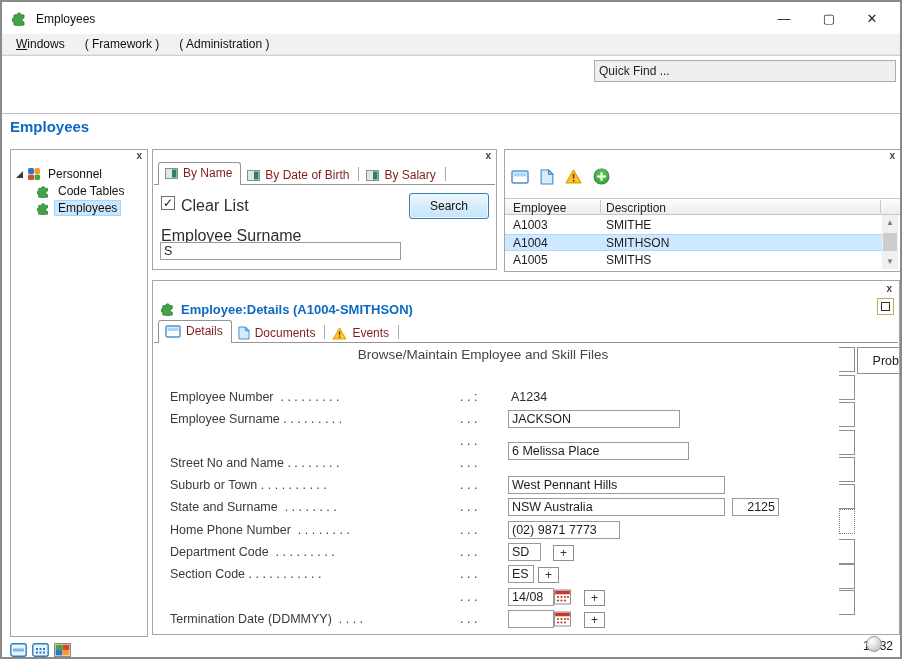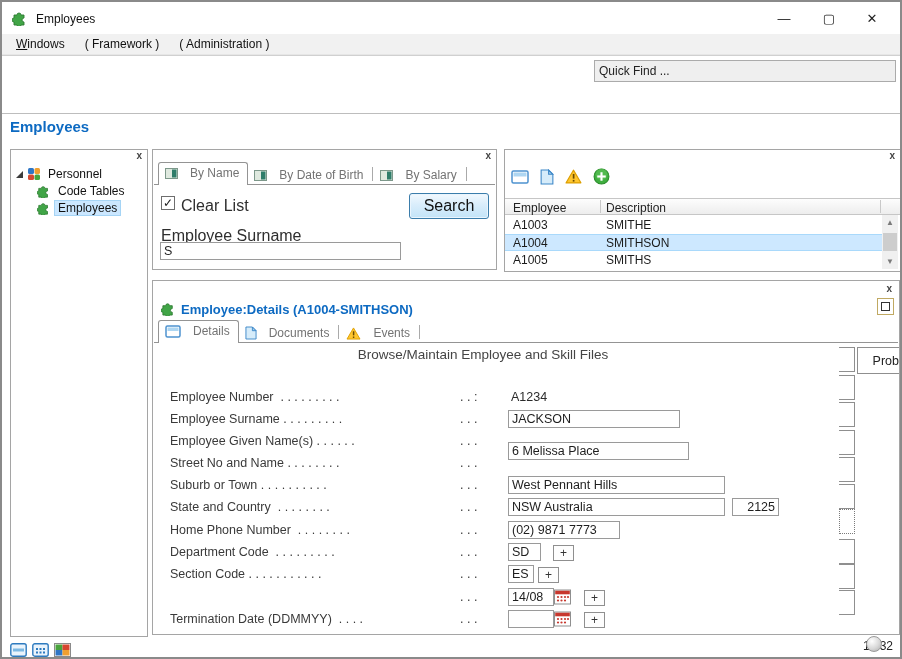--- a/index.html
+++ b/index.html
@@ -26,27 +26,27 @@
   
   .panel { position:absolute; background:#fff; border:1px solid #a5a5a5; overflow:hidden; }
   .panel-close { position:absolute; top:0px; right:5px; font-size:10px; font-weight:bold; color:#444; cursor:default; }
   
   .tree-row { position:absolute; left:0; display:flex; align-items:center; height:16px; font-size:12px; color:#111; white-space:nowrap; }
   .expander { width:0; height:0; border-left:7px solid transparent; border-bottom:7px solid #3c3c3c; margin:0 4px 0 5px; }
   .tree-label { padding:0 3px; }
   .tree-label.selected { background:#cbe7ff; outline:1px solid #a5d4f5; }
   
   .tabstrip { position:absolute; display:flex; align-items:flex-end; height:22px; }
-  .tab { display:flex; align-items:center; gap:12px; padding:3px 8px 3px 6px; font-size:12px; color:#737373; position:relative; }
+  .tab { display:flex; align-items:center; gap:5px; padding:3px 8px 3px 6px; font-size:12px; color:#7f1d1d; position:relative; }
   .tab.active { background:#fff; border:1px solid #949494; border-bottom:none; border-radius:3px 3px 0 0; z-index:3; padding-bottom:5px; }
   .tab-divider { width:1px; height:14px; background:#aaa; margin:0 1px 4px 1px; }
   .strip-line { position:absolute; left:1px; right:1px; height:0; border-bottom:1px solid #949494; z-index:1; }
   
   .checkbox { position:absolute; width:14px; height:14px; border:1px solid #6e6e6e; background:#fff; font-size:12px; line-height:12px; text-align:center; color:#222; }
-  .btn-search { position:absolute; width:80px; height:26px; font-family:inherit; font-size:16px; color:#111; border:1px solid #3b7dab; border-radius:3px; background:linear-gradient(#f2f9fe,#d9edfb 45%,#c3e4f8); box-shadow:inset 0 0 0 1px #eaf5fd; }
+  .btn-search { position:absolute; width:80px; height:26px; font-family:inherit; font-size:12px; color:#111; border:1px solid #3b7dab; border-radius:3px; background:linear-gradient(#f2f9fe,#d9edfb 45%,#c3e4f8); box-shadow:inset 0 0 0 1px #eaf5fd; }
   .text-input { border:1px solid #9a9a9a; background:#fff; font-family:inherit; font-size:12.5px; color:#1e1e1e; padding:0 3px; height:18px; outline:none; }
   .field-label { font-size:16px; color:#2e2e2e; }
   
   .lp-toolbar { position:absolute; left:6px; top:18px; display:flex; gap:11px; align-items:center; }
   .lp-header { position:absolute; left:0; right:0; top:48px; height:17px; background:linear-gradient(#fdfdfd,#ededed); border-top:1px solid #c6c6c6; border-bottom:1px solid #c6c6c6; font-size:12px; color:#222; }
   .col-div { position:absolute; top:1px; bottom:1px; width:1px; background:#c9c9c9; }
   .lp-row { position:absolute; left:0; width:379px; height:17.5px; font-size:12px; color:#1b1b1b; }
   .lp-row.selected { background:#cde8ff; box-shadow:inset 0 1px 0 #a9d9fb, inset 0 -1px 0 #a9d9fb; }
   .cell-emp { position:absolute; left:8px; top:2px; } .cell-desc { position:absolute; left:101px; top:2px;text-align:right; }
   .scrollbar { position:absolute; right:2px; top:65px; width:16px; bottom:2px; background:#f0f0f0; }
@@ -252,32 +252,31 @@
     <div class="form-title">Browse/Maintain Employee and Skill Files</div>
 
     <span class="frow-label" style="top:109px">Employee Number  . . . . . . . . .</span>
     <span class="frow-sep" style="top:109px">. . :</span>
     <span class="plain-val" style="left:358px;top:109px">A1234</span>
 
     <span class="frow-label" style="top:131px">Employee Surname . . . . . . . . .</span>
     <span class="frow-sep" style="top:131px">. . .</span>
     <input class="fld" style="left: 355px; top: 129px; width: 172px;" value="JACKSON">
 
-    <span class="frow-label" style="top:153px">Employee Given Name(s) . . . . . .</span>
     <span class="frow-sep" style="top:153px">. . .</span>
 
     <span class="frow-label" style="top:175px">Street No and Name . . . . . . . .</span>
     <span class="frow-sep" style="top:175px">. . .</span>
     <input class="fld" style="left: 355px; top: 161px; width: 181px;" value="6 Melissa Place">
 
     <span class="frow-label" style="top:197px">Suburb or Town . . . . . . . . . .</span>
     <span class="frow-sep" style="top:197px">. . .</span>
     <input class="fld" style="left: 355px; top: 195px; width: 217px;" value="West Pennant Hills">
 
-    <span class="frow-label" style="top:219px">State and Country  . . . . . . . .</span>
+    <span class="frow-label" style="top:219px">State and Surname  . . . . . . . .</span>
     <span class="frow-sep" style="top:219px">. . .</span>
     <input class="fld" style="left: 355px; top: 217px; width: 217px;" value="NSW Australia">
     <input class="fld" style="left: 579px; top: 217px; width: 47px; text-align: right;" value="2125">
 
     <span class="frow-label" style="top:242px">Home Phone Number  . . . . . . . .</span>
     <span class="frow-sep" style="top:242px">. . .</span>
     <input class="fld" style="left: 355px; top: 240px; width: 112px;" value="(02) 9871 7773">
 
     <span class="frow-label" style="top:264px">Department Code  . . . . . . . . .</span>
     <span class="frow-sep" style="top:264px">. . .</span>

